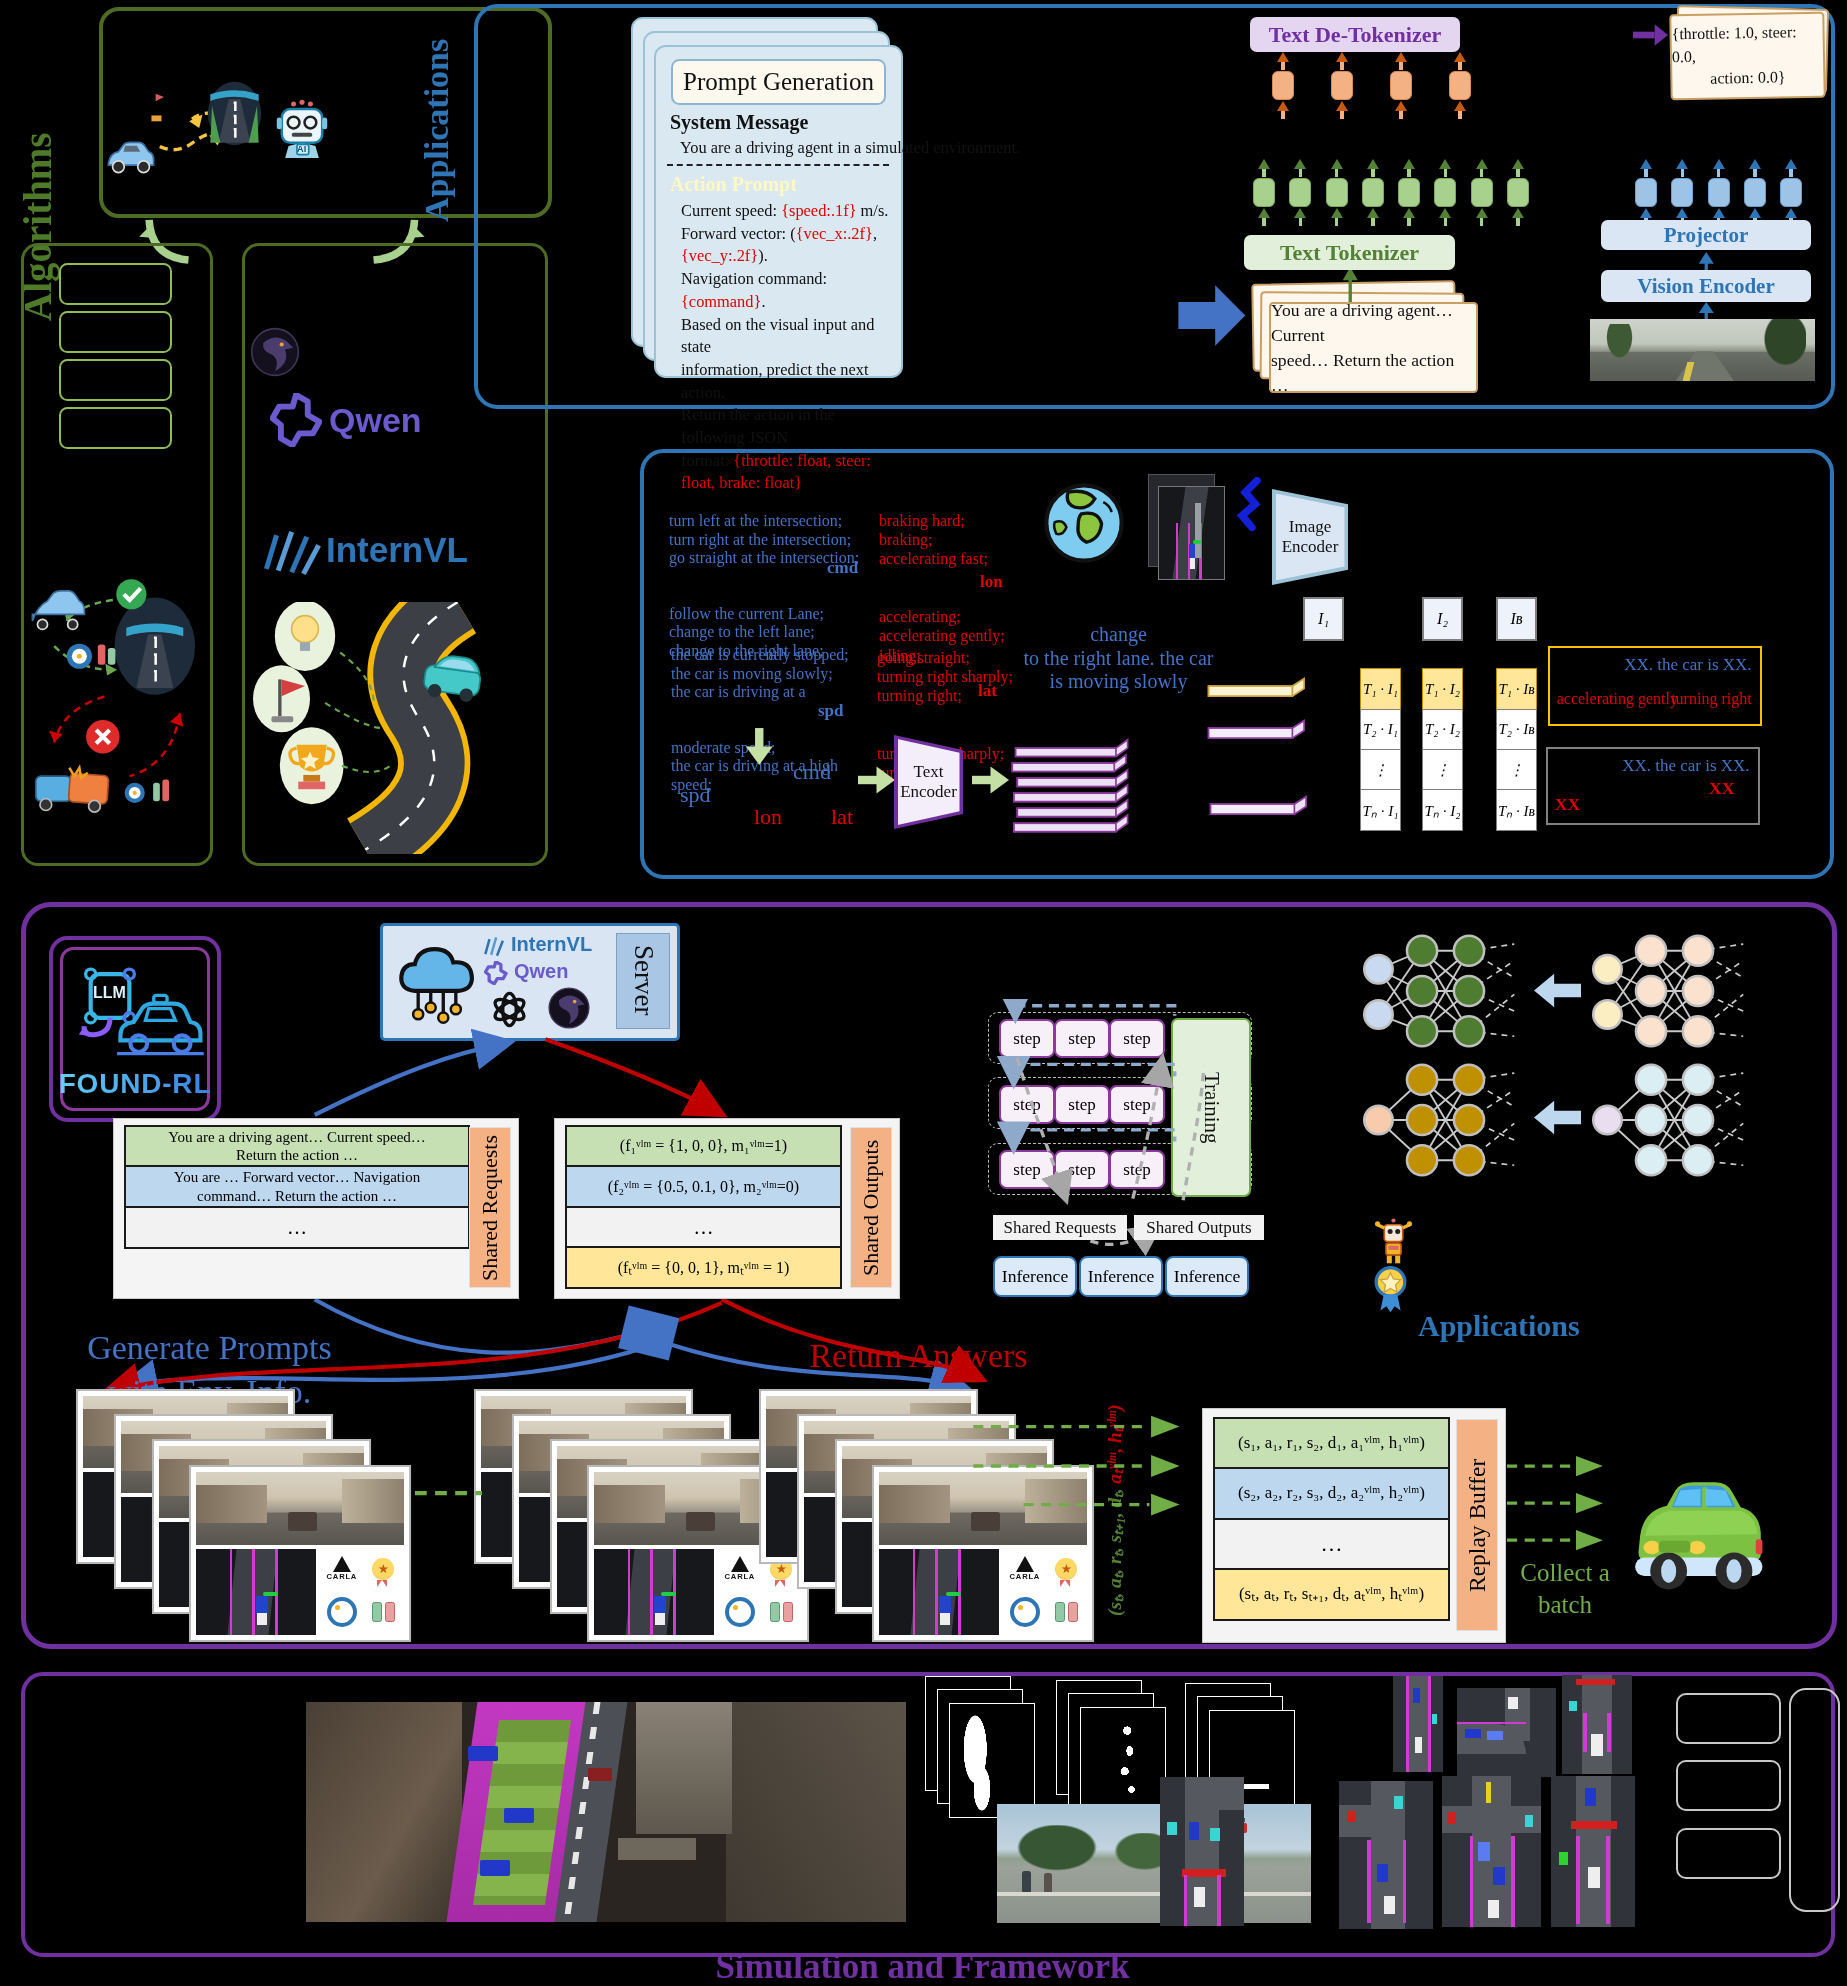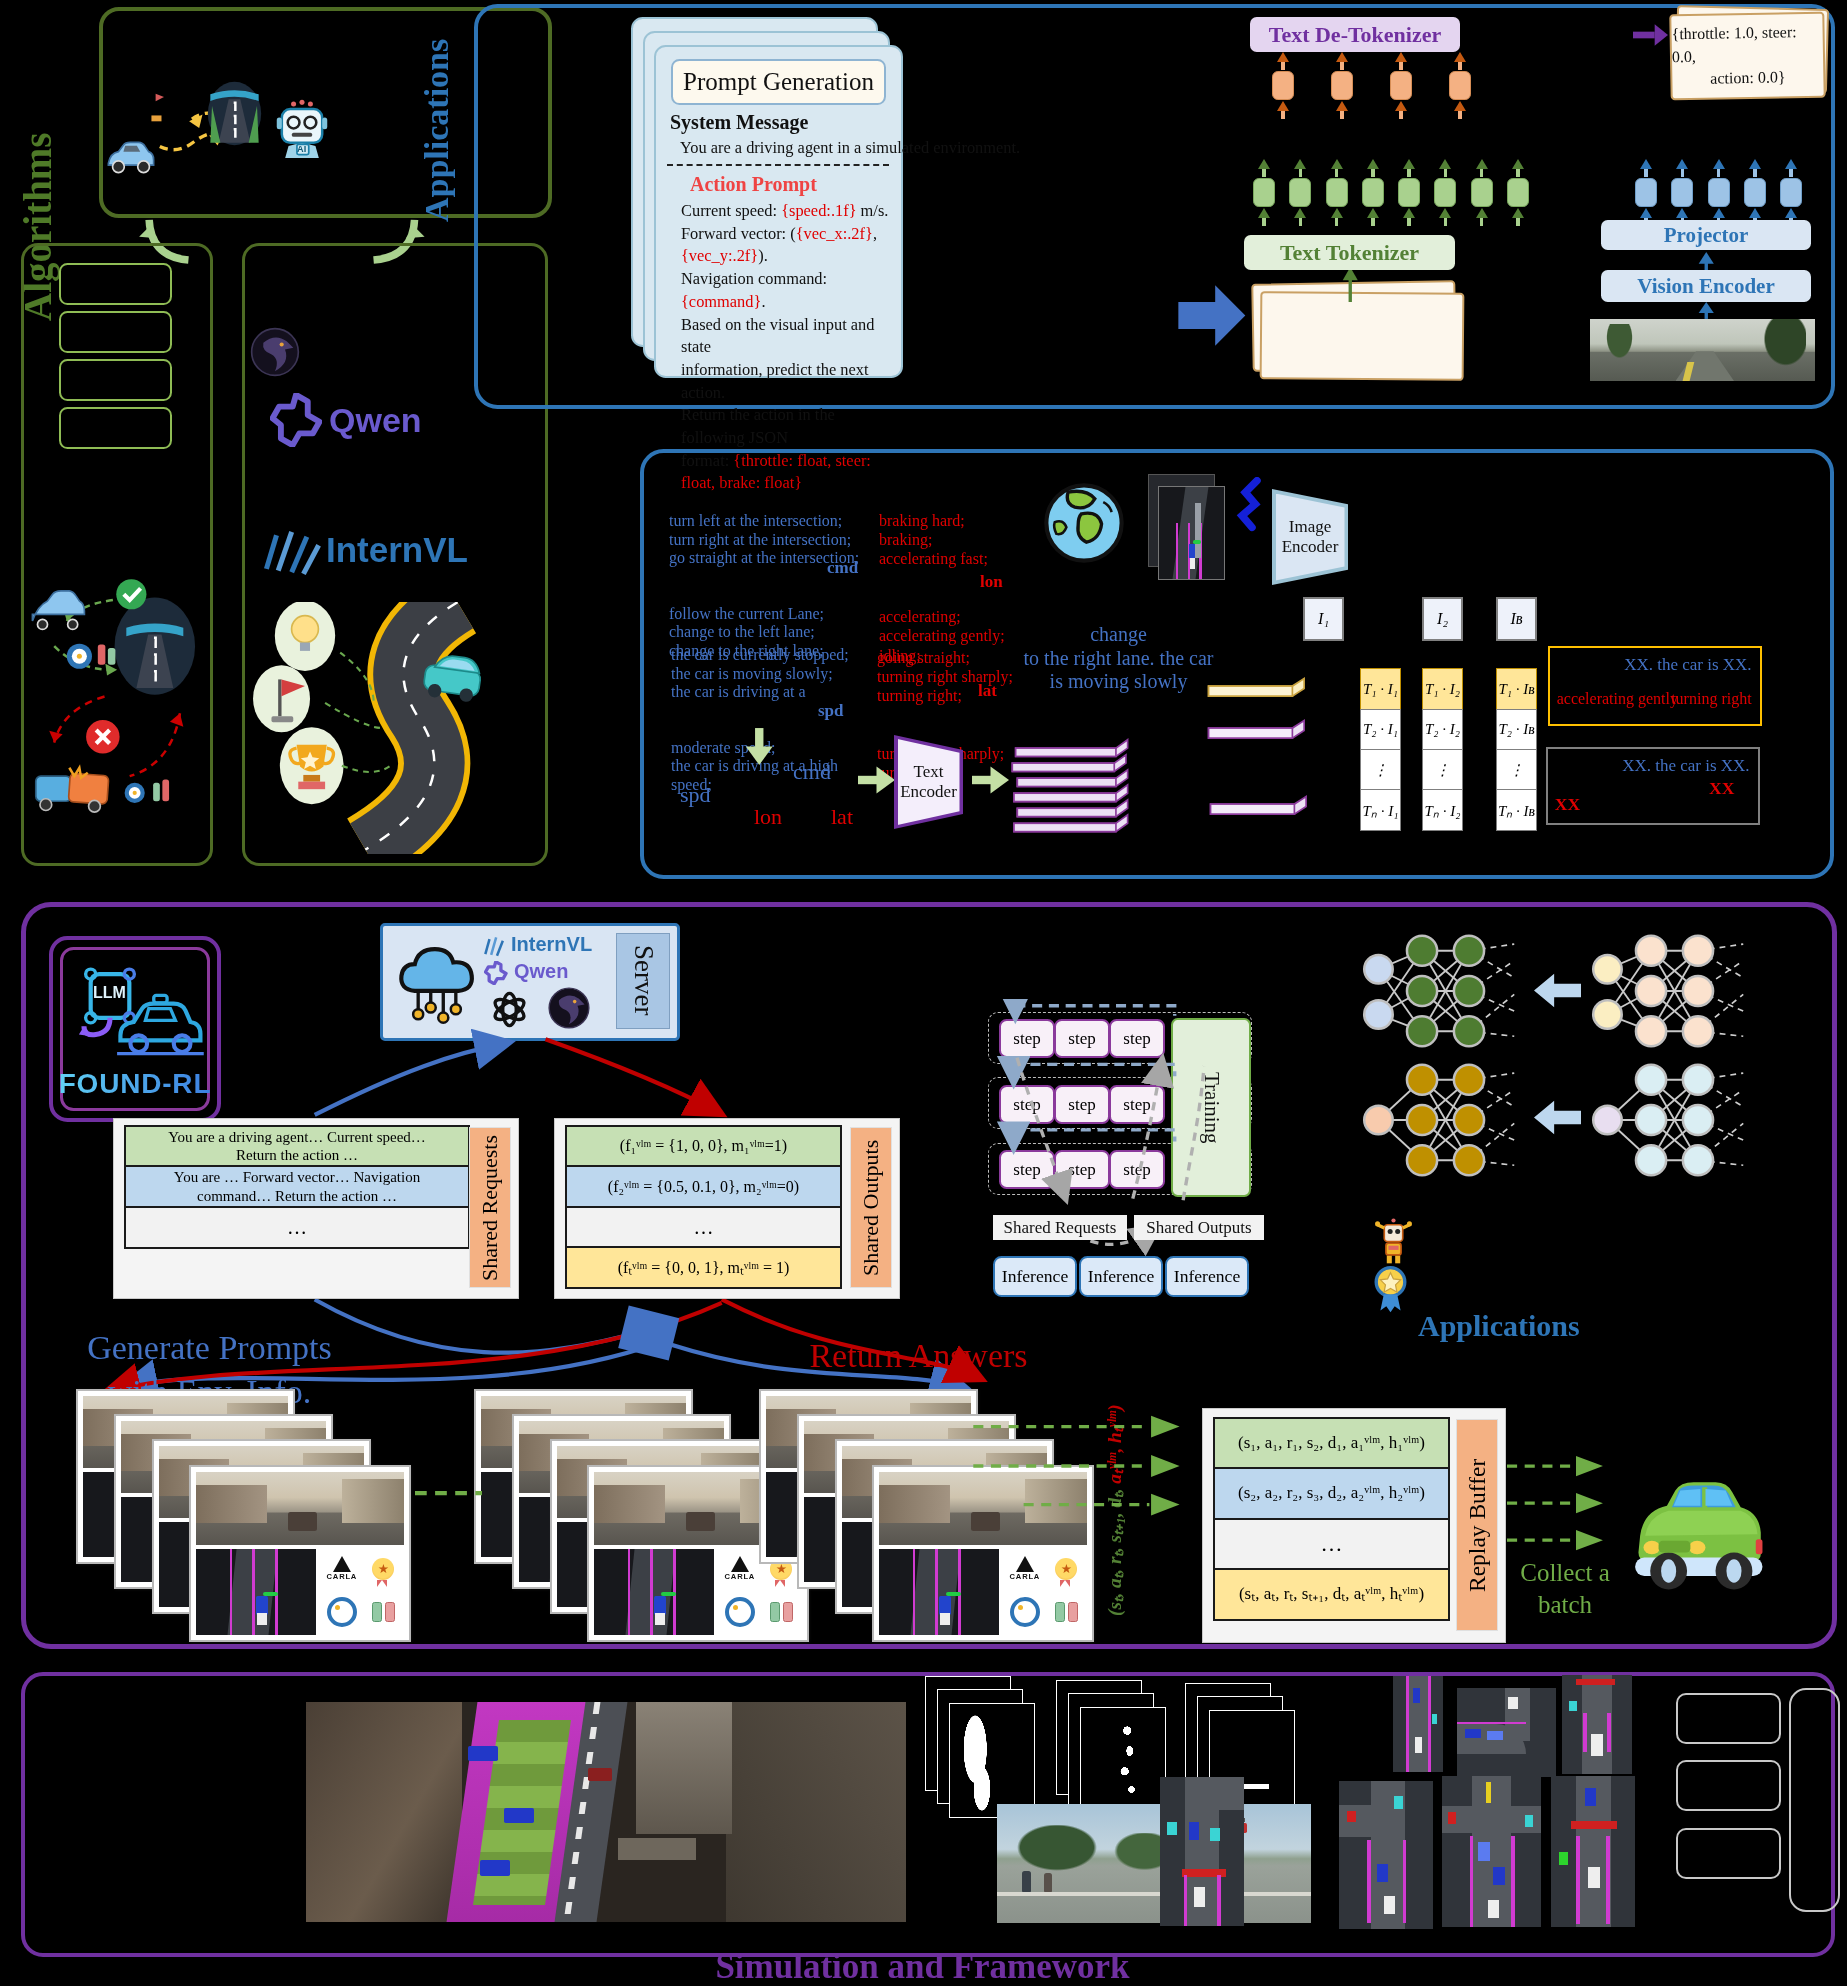--- a/index.html
+++ b/index.html
@@ -225,37 +225,41 @@
 
   <div class="abs card" style="left:631px;top:17px;width:243px;height:326px;"></div>
   <div class="abs card" style="left:643px;top:31px;width:243px;height:326px;"></div>
   <div class="abs card" style="left:654px;top:45px;width:245px;height:329px;"></div>
   <div class="abs" style="left:671px;top:59px;width:211px;height:42px;background:#fdf9ee;border:2.5px solid #8eb4d2;border-radius:8.4px;display:flex;align-items:center;justify-content:center;">
     <span style="font-size:25px;color:#111;">Prompt Generation</span>
   </div>
   <div class="abs" style="left:670px;top:111px;font-weight:bold;font-size:20px;color:#111;">System Message</div>
   <div class="abs" style="left:680px;top:138px;font-size:16.4px;color:#111;">You are a driving agent in a simulated environment.</div>
   <div class="abs" style="left:667px;top:164px;width:222px;border-top:2.5px dashed #222;"></div>
-  <div class="abs" style="left:670px;top:173px;font-weight:bold;font-size:20px;color:#ef4444;margin-left:20px;">Action Prompt</div>
+  <div class="abs" style="left:670px;top:173px;font-weight:bold;font-size:20px;color:#fef9c3;">Action Prompt</div>
   <div class="abs" style="left:681px;top:200px;width:210px;font-size:16.4px;line-height:22.7px;color:#111;">
     <div><span>Current speed: </span><span class="red">{speed:.1f}</span><span> m/s.</span></div>
     <div><span>Forward vector: (</span><span class="red">{vec_x:.2f}</span><span>, </span><span class="red">{vec_y:.2f}</span><span>).</span></div>
     <div><span>Navigation command: </span><span class="red">{command}</span><span>.</span></div>
     <div>Based on the visual input and state</div>
     <div>information, predict the next action.</div>
     <div>Return the action in the following JSON</div>
     <div><span>format: </span><span class="red">{throttle: float, steer: float, brake: float}</span></div>
   </div>
 
   <svg class="abs" style="left:1173px;top:277px;" width="76" height="77" viewBox="0 0 90 92">
     <path d="M6 30 L50 30 L50 10 L86 46 L50 82 L50 62 L6 62 Z" fill="#4472c4"></path>
   </svg>
 
   <div class="abs paper" style="left:1252px;top:282px;width:200px;height:84px;transform:rotate(-1deg);"></div>
   <div class="abs paper" style="left:1260px;top:292px;width:200px;height:84px;transform:rotate(.5deg);"></div>
+  <div class="abs paper" style="left:1269px;top:302px;width:205px;height:87px;display:flex;flex-direction:column;align-items:center;justify-content:center;font-size:17.6px;line-height:25px;color:#111;">
+    <span>You are a driving agent… Current</span>
+    <span>speed… Return the action …</span>
+  </div>
 
   <svg class="abs" style="left:1341px;top:267px;" width="18.5" height="35" viewBox="0 0 22 42">
     <rect x="9" y="14" width="4" height="28" fill="#538135"></rect>
       <path d="M11 0 l9 16 l-18 0 z" fill="#538135"></path>
   </svg>
 
   <div class="abs pipelab" style="left:1250px;top:17px;width:210px;height:35px;background:#e4d5f0;border-radius:6.7px;color:#7030a0;font-size:22px;line-height:35px;">
     <span>Text De-Tokenizer</span>
   </div>
   <svg class="abs" style="left:1633px;top:23.5px;" width="35" height="22" viewBox="0 0 42 26">

